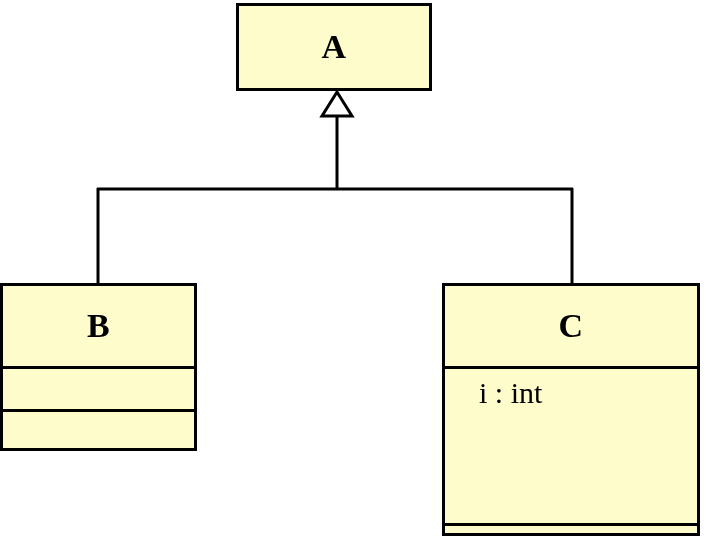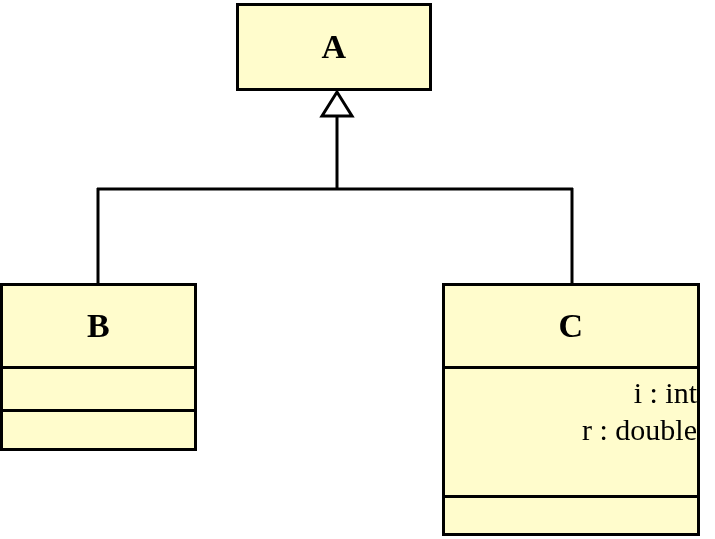--- a/index.html
+++ b/index.html
@@ -88,21 +88,21 @@
   #class-b .c2 { height: 43px; }
   #class-b .c3 { flex: 1 1 auto; }
 
   #class-c {
     left: 442px;
     top: 283px;
     width: 258px;
     height: 253px;
   }
   #class-c .c1 { height: 80px; }
-  #class-c .c2 { height: 129px; align-items: flex-end; }
+  #class-c .c2 { height: 157px; }
   #class-c .c3 { flex: 1 1 auto; }
 </style>
 </head>
 <body>
 
 <div id="canvas">
 
   <svg id="connector-layer" viewBox="0 0 715 539" width="715" height="539" xmlns="http://www.w3.org/2000/svg">
 
     <line x1="337" y1="114" x2="337" y2="189" stroke="#000000" stroke-width="3"></line>
@@ -123,18 +123,17 @@
   <div class="uml-class" id="class-b">
     <div class="compartment c1 class-name">B</div>
     <div class="compartment c2 divided attr-list"></div>
     <div class="compartment c3 divided attr-list"></div>
   </div>
 
   <div class="uml-class" id="class-c">
     <div class="compartment c1 class-name">C</div>
     <div class="compartment c2 divided attr-list">
       <div class="attr-item">i : int</div>
-      <div class="attr-item">r : double</div>
     </div>
     <div class="compartment c3 divided attr-list"></div>
   </div>
 
 </div>
 
 </body></html>

